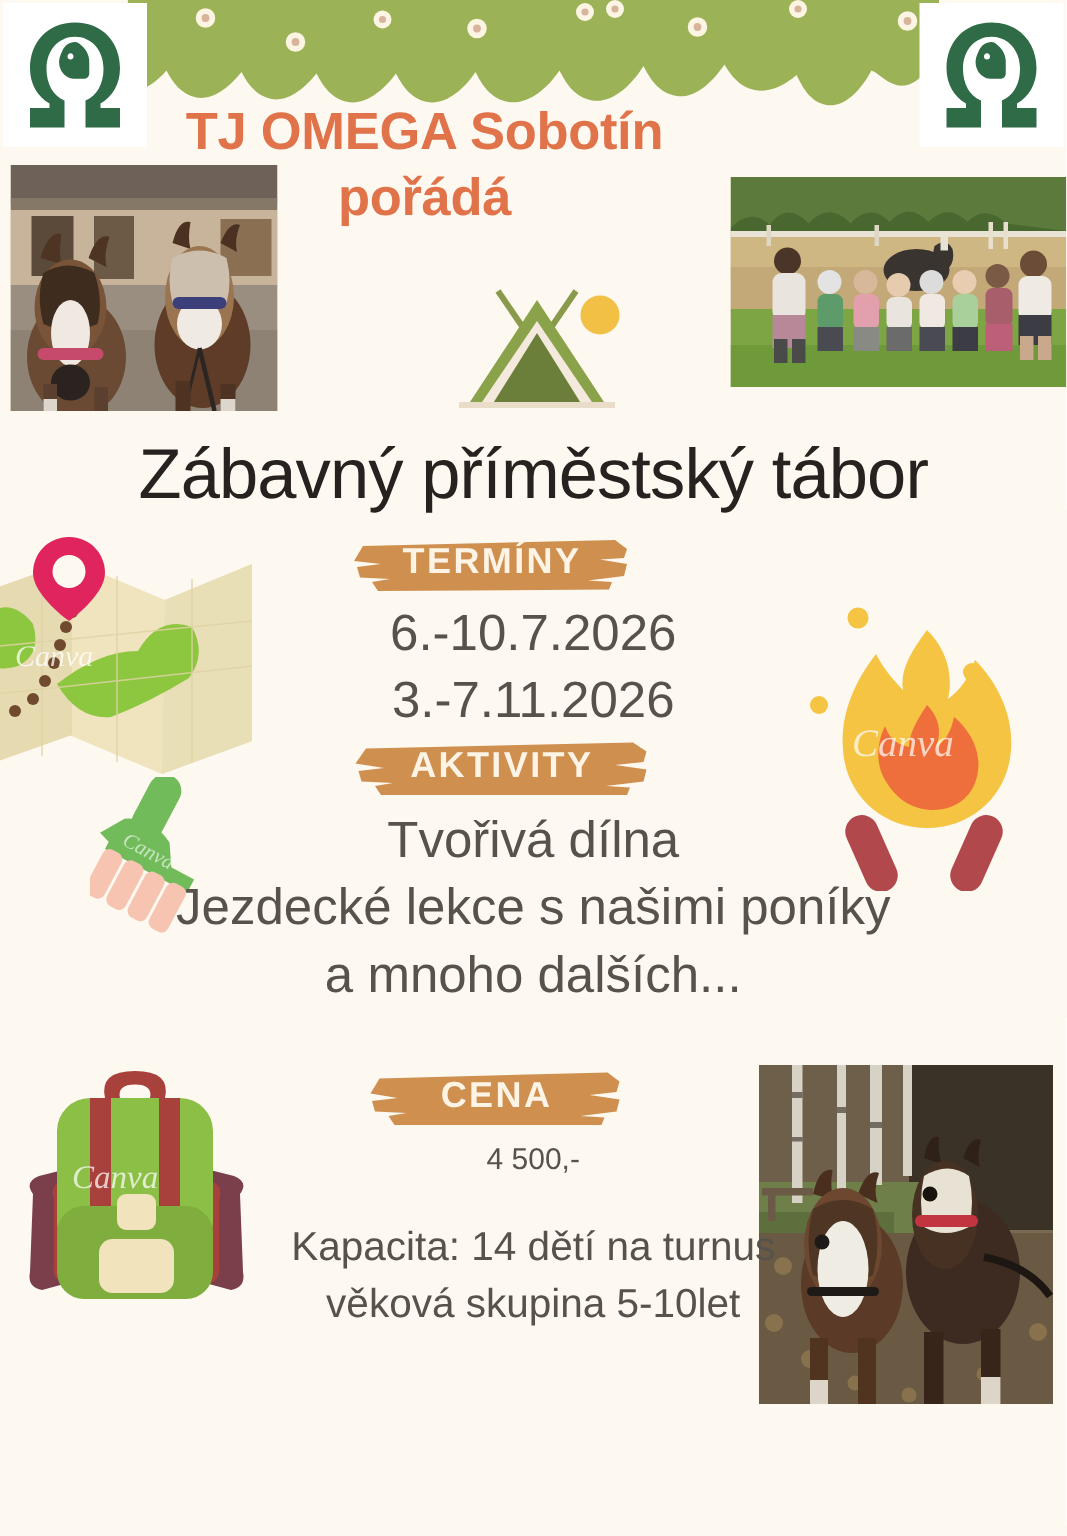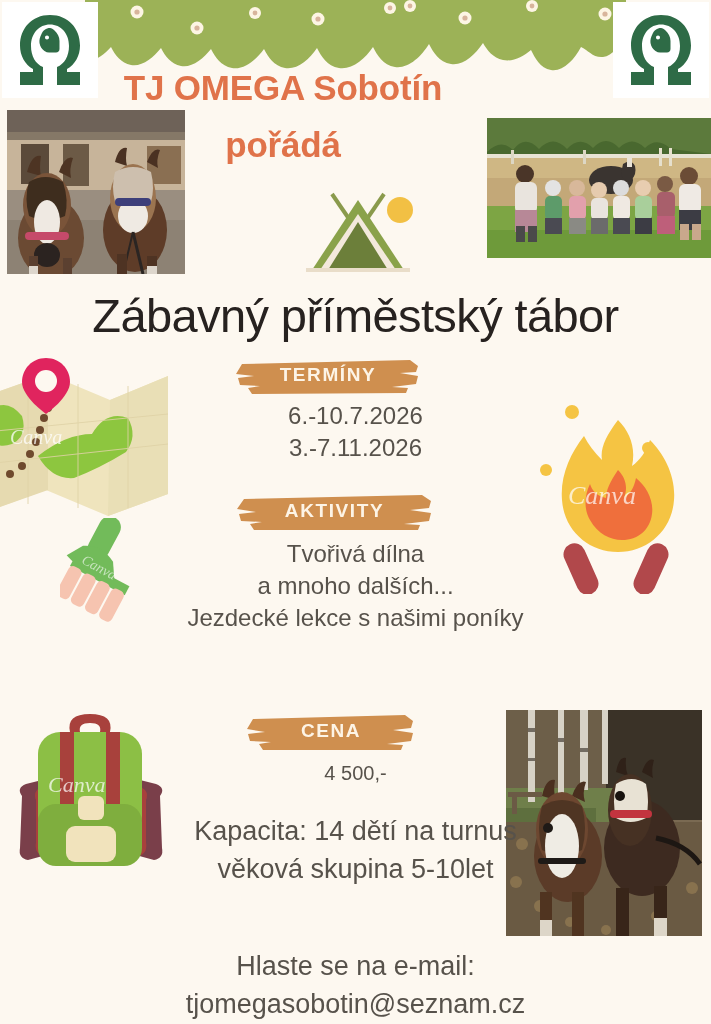--- a/index.html
+++ b/index.html
@@ -51,21 +51,21 @@
     width: 566px;
     text-align: center;
     color: #e0734a;
     font-weight: bold;
     font-size: 35px;
     line-height: 1.26;
     letter-spacing: -0.2px;
     z-index: 5;
   }
   .club-heading .l1 { display: block; }
-  .club-heading .l2 { display: block; margin-top: 13px; }
+  .club-heading .l2 { display: block; }
 
   
   .photo { position: absolute; overflow: hidden; background: #ded6c8; }
   .photo canvas, .photo svg { display: block; }
 
   .photo-ponies-stable { left: 7px;  top: 110px; width: 178px; height: 164px; }
   .photo-group         { left: 487px; top: 118px; width: 224px; height: 140px; }
   .photo-horses-autumn { left: 506px; top: 710px; width: 196px; height: 226px; }
 
   
@@ -97,37 +97,37 @@
   .brush svg { position: absolute; left: 0; top: 0; }
   .brush .brush-label {
     position: absolute;
     left: 0; top: 0;
     width: 100%; height: 100%;
     display: flex;
     align-items: center;
     justify-content: center;
     color: #fdf4e6;
     font-weight: bold;
-    font-size: 19px;
+    font-size: 24px;
     letter-spacing: 1.6px;
     padding-bottom: 2px;
     box-sizing: border-box;
   }
   .brush-terminy  { left: 232px; top: 356px; width: 192px; }
   .brush-aktivity { left: 232px; top: 492px; width: 205px; }
   .brush-cena     { left: 243px; top: 712px; width: 176px; }
 
   
   .text-block {
     position: absolute;
     width: 711px;
     left: 0;
     text-align: center;
     color: #57524b;
-    font-size: 24px;
+    font-size: 34px;
     line-height: 1.33;
     z-index: 6;
   }
   .text-block .line { display: block; }
 
   .dates   { top: 400px; }
   .acts    { top: 538px; }
   .price   { top: 760px; font-size: 20px; }
   .cap     { top: 812px; font-size: 27px; line-height: 1.42; }
   .contact { top: 948px; font-size: 27px; line-height: 1.4; }
@@ -422,22 +422,22 @@
     <svg width="205" height="40" viewBox="0 0 205 40">
       <path fill="#cf8f4f" d="
         M12,7 L190,3 L199,9 L197,16 L178,18 L199,21 L197,29 L172,32
         L188,33 L186,38 L22,38 L18,32 L30,30 L9,29 L7,22 L24,20 L5,17 Z"></path>
     </svg>
     <div class="brush-label">AKTIVITY</div>
   </div>
 
   <div class="text-block acts">
     <span class="line">Tvořivá dílna</span>
+    <span class="line">Jezdecké lekce s našimi poníky</span>
     <span class="line">a mnoho dalších...</span>
-    <span class="line">Jezdecké lekce s našimi poníky</span>
   </div>
 
   <div class="illo illo-fire">
     <svg width="164" height="190" viewBox="0 0 164 190">
       <g fill="#f5c443">
         <circle cx="36" cy="8" r="7"></circle>
         <circle cx="112" cy="44" r="6"></circle>
         <circle cx="10" cy="66" r="6"></circle>
       </g>
       <rect x="34" y="138" width="22" height="54" rx="11" fill="#b1484b" transform="rotate(-24 45 165)"></rect>
@@ -551,18 +551,14 @@
       <path d="M110,74 q16,-10 30,0 q4,18 0,34 q-16,8 -30,0 q-4,-16 0,-34z" fill="#e8e2d4"></path>
       <rect x="104" y="100" width="42" height="8" rx="4" fill="#c2343f"></rect>
       <circle cx="114" cy="86" r="5" fill="#18130f"></circle>
       <path d="M150,128 q30,6 44,26" stroke="#1d1713" stroke-width="5" fill="none"></path>
       <rect x="110" y="178" width="13" height="48" fill="#382519"></rect>
       <rect x="148" y="176" width="13" height="50" fill="#382519"></rect>
       <rect x="148" y="208" width="13" height="18" fill="#ddd6c8"></rect>
     </svg>
   </div>
 
-  <div class="text-block contact">
-    <span class="line">Hlaste se na e-mail:</span>
-    <span class="line">tjomegasobotin@seznam.cz</span>
-  </div>
 
 </div>
 
 </body></html>

